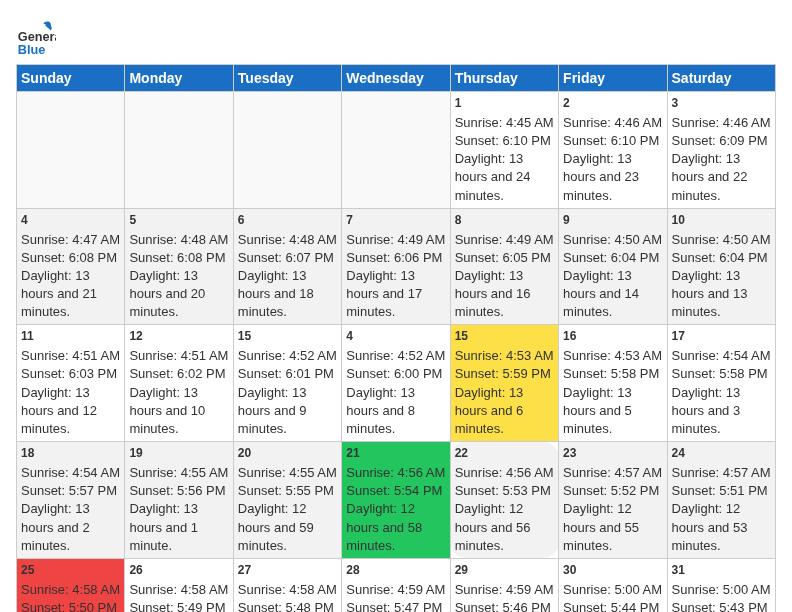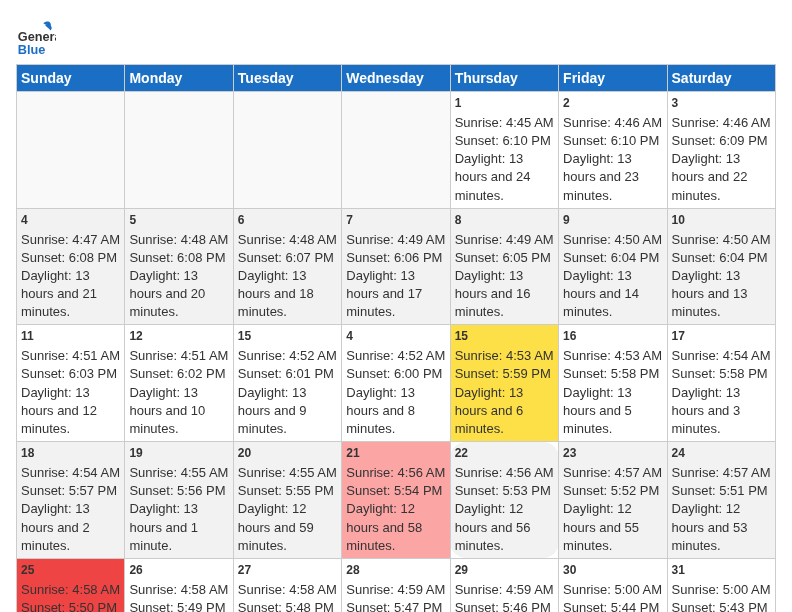--- a/index.html
+++ b/index.html
@@ -256,21 +256,21 @@
           <div class="day-info" style="white-space: pre-line;">Sunrise: 4:55 AM
 Sunset: 5:56 PM
 Daylight: 13 hours and 1 minute.</div>
         </td>
         <td style="background: rgb(242, 242, 242);">
           <span class="day-num">20</span>
           <div class="day-info" style="white-space: pre-line;">Sunrise: 4:55 AM
 Sunset: 5:55 PM
 Daylight: 12 hours and 59 minutes.</div>
         </td>
-        <td style="background: #fca5a5;">
+        <td style="background: #22c55e;">
           <span class="day-num">21</span>
           <div class="day-info" style="white-space: pre-line;">Sunrise: 4:56 AM
 Sunset: 5:54 PM
 Daylight: 12 hours and 58 minutes.</div>
         </td>
         <td style="background: rgb(242, 242, 242); border-radius: 16px;">
           <span class="day-num">22</span>
           <div class="day-info" style="white-space: pre-line;">Sunrise: 4:56 AM
 Sunset: 5:53 PM
 Daylight: 12 hours and 56 minutes.</div>

